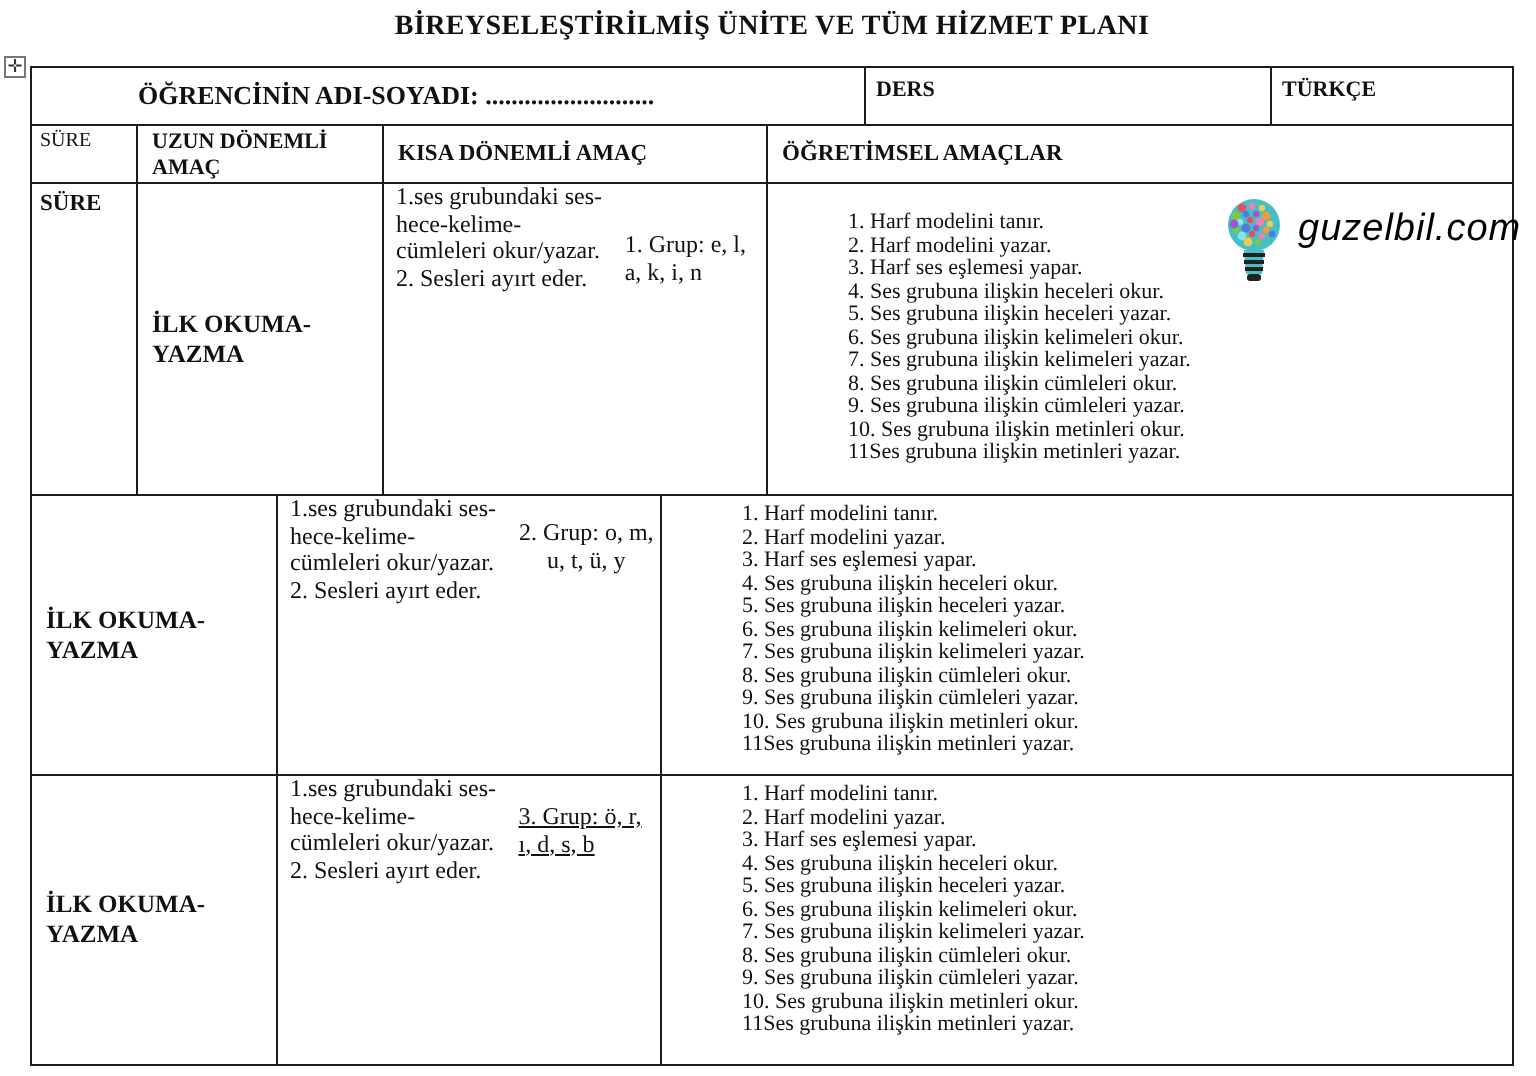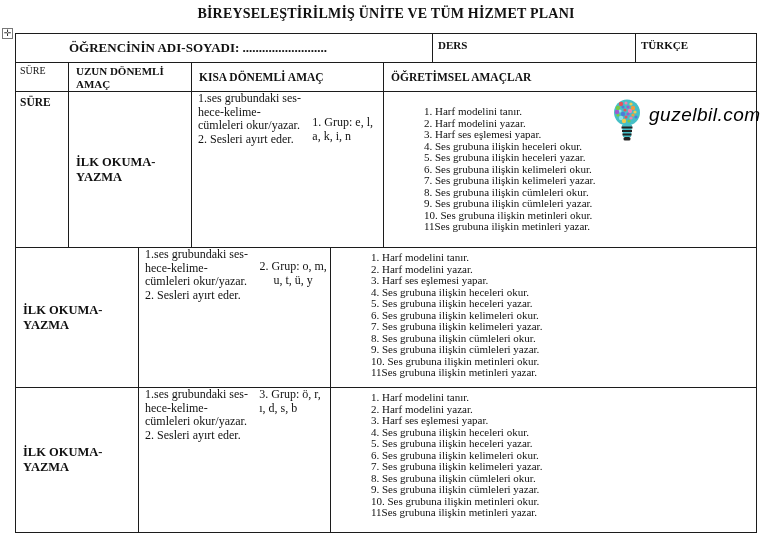--- a/index.html
+++ b/index.html
@@ -34,21 +34,21 @@
   .month-row-1{height:140px;}
   .month-row-2{flex:1;}
   .mc-month{width:53px;font-size:11.5px;font-weight:bold;padding:4px 0 0 4px;}
   .mc-long{width:123px;display:flex;align-items:center;padding-left:7px;
            font-size:12.5px;font-weight:bold;}
   .mc-short{width:192px;display:flex;flex-direction:row;justify-content:center;
             padding-left:6px;font-size:12px;line-height:13.5px;}
   .short-text{white-space:pre-line;}
   .month-row-0 .group-text{margin-top:24px;}
   .month-row-1 .group-text{margin-top:12px;text-align:center;}
-  .month-row-2 .group-text{}
+  .month-row-2 .group-text{margin-top:14px;text-decoration:underline;}
   .mc-goals{flex:1;font-size:11px;line-height:11.5px;padding:4px 0 0 4px;margin-left:36px;}
   .month-row-0 .mc-goals{padding-top:14px;}
   .goal-line{white-space:nowrap;}
   
   .logo{position:absolute;left:612px;top:98px;display:flex;align-items:flex-start;}
   .logo-text{font-family:"Liberation Sans", sans-serif;font-style:italic;font-size:19px;
              color:#000000;letter-spacing:.5px;margin:6px 0 0 7px;}
 </style>
 </head>
 <body>

